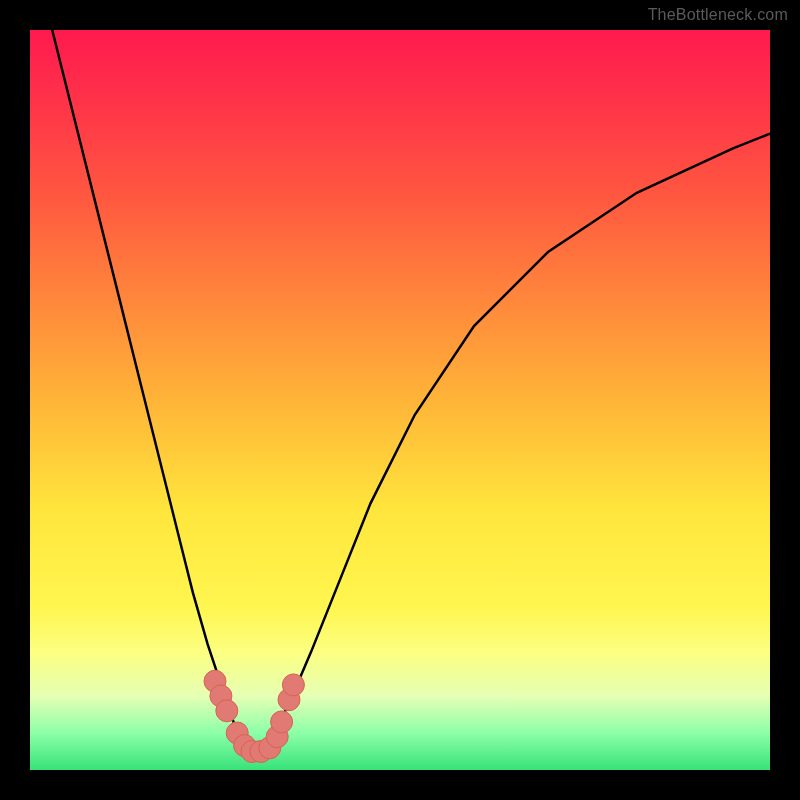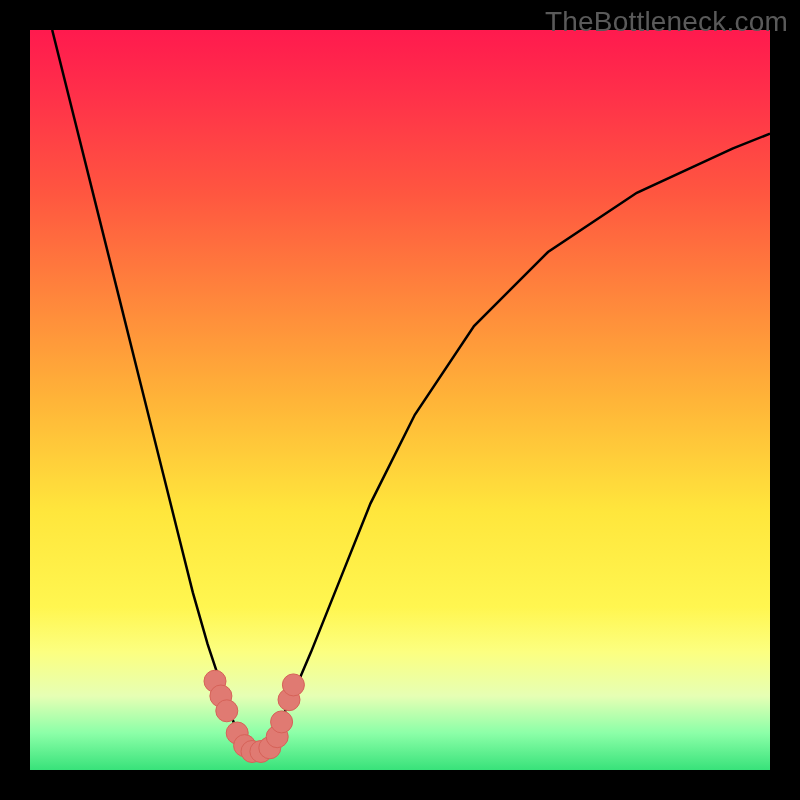--- a/index.html
+++ b/index.html
@@ -29,21 +29,21 @@
       #e6ffb4 90%,
       #8cffa8 95%,
       #38e27a 100%
     );
   }
   .watermark {
     position: absolute;
     top: 6px;
     right: 12px;
     color: #5a5a5a;
-    font-size: 28px;
+    font-size: 16px;
     font-weight: 500;
     letter-spacing: 0.2px;
     z-index: 5;
   }
   svg.overlay {
     position: absolute;
     left: 0;
     top: 0;
     width: 740px;
     height: 740px;

